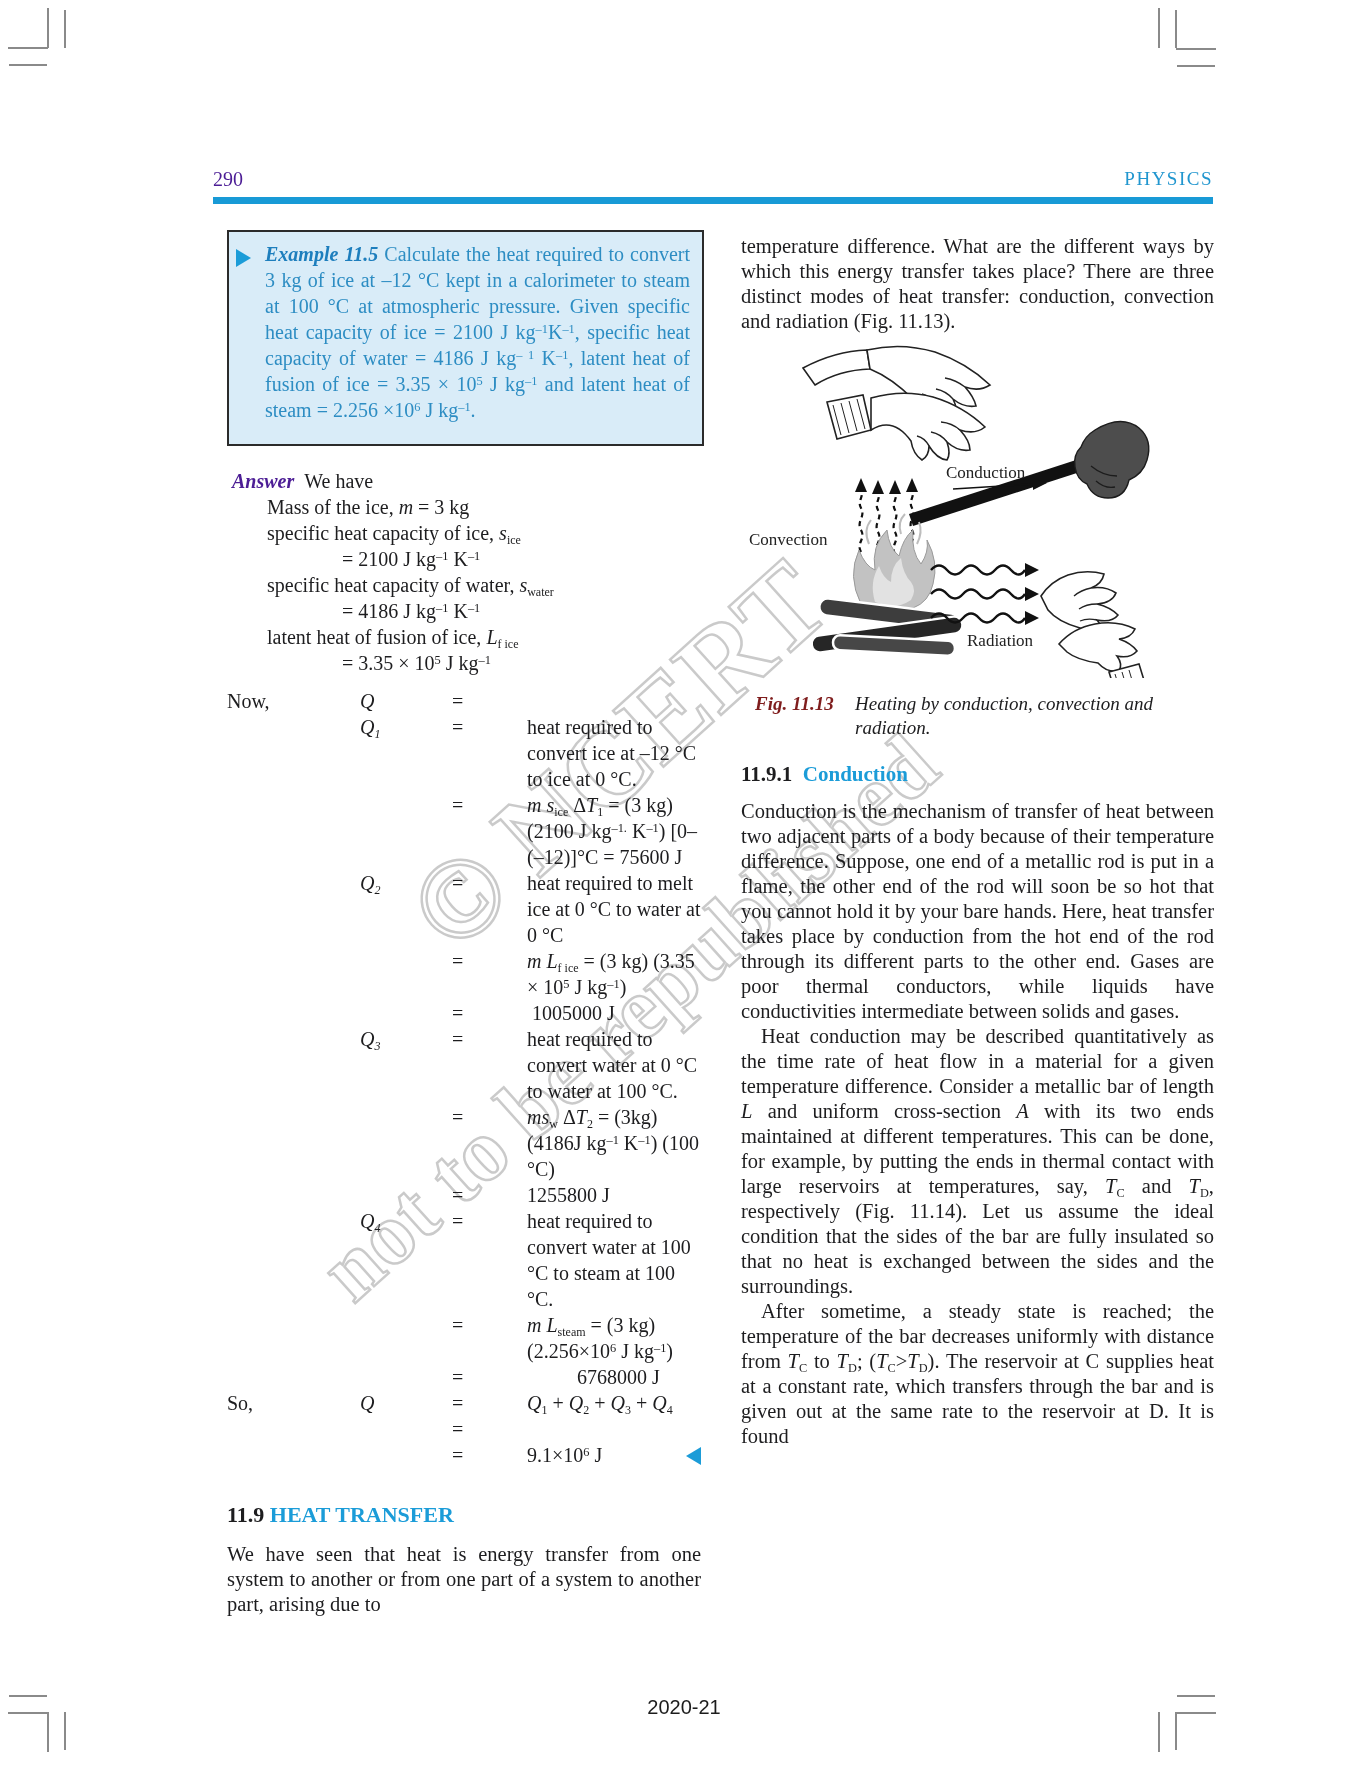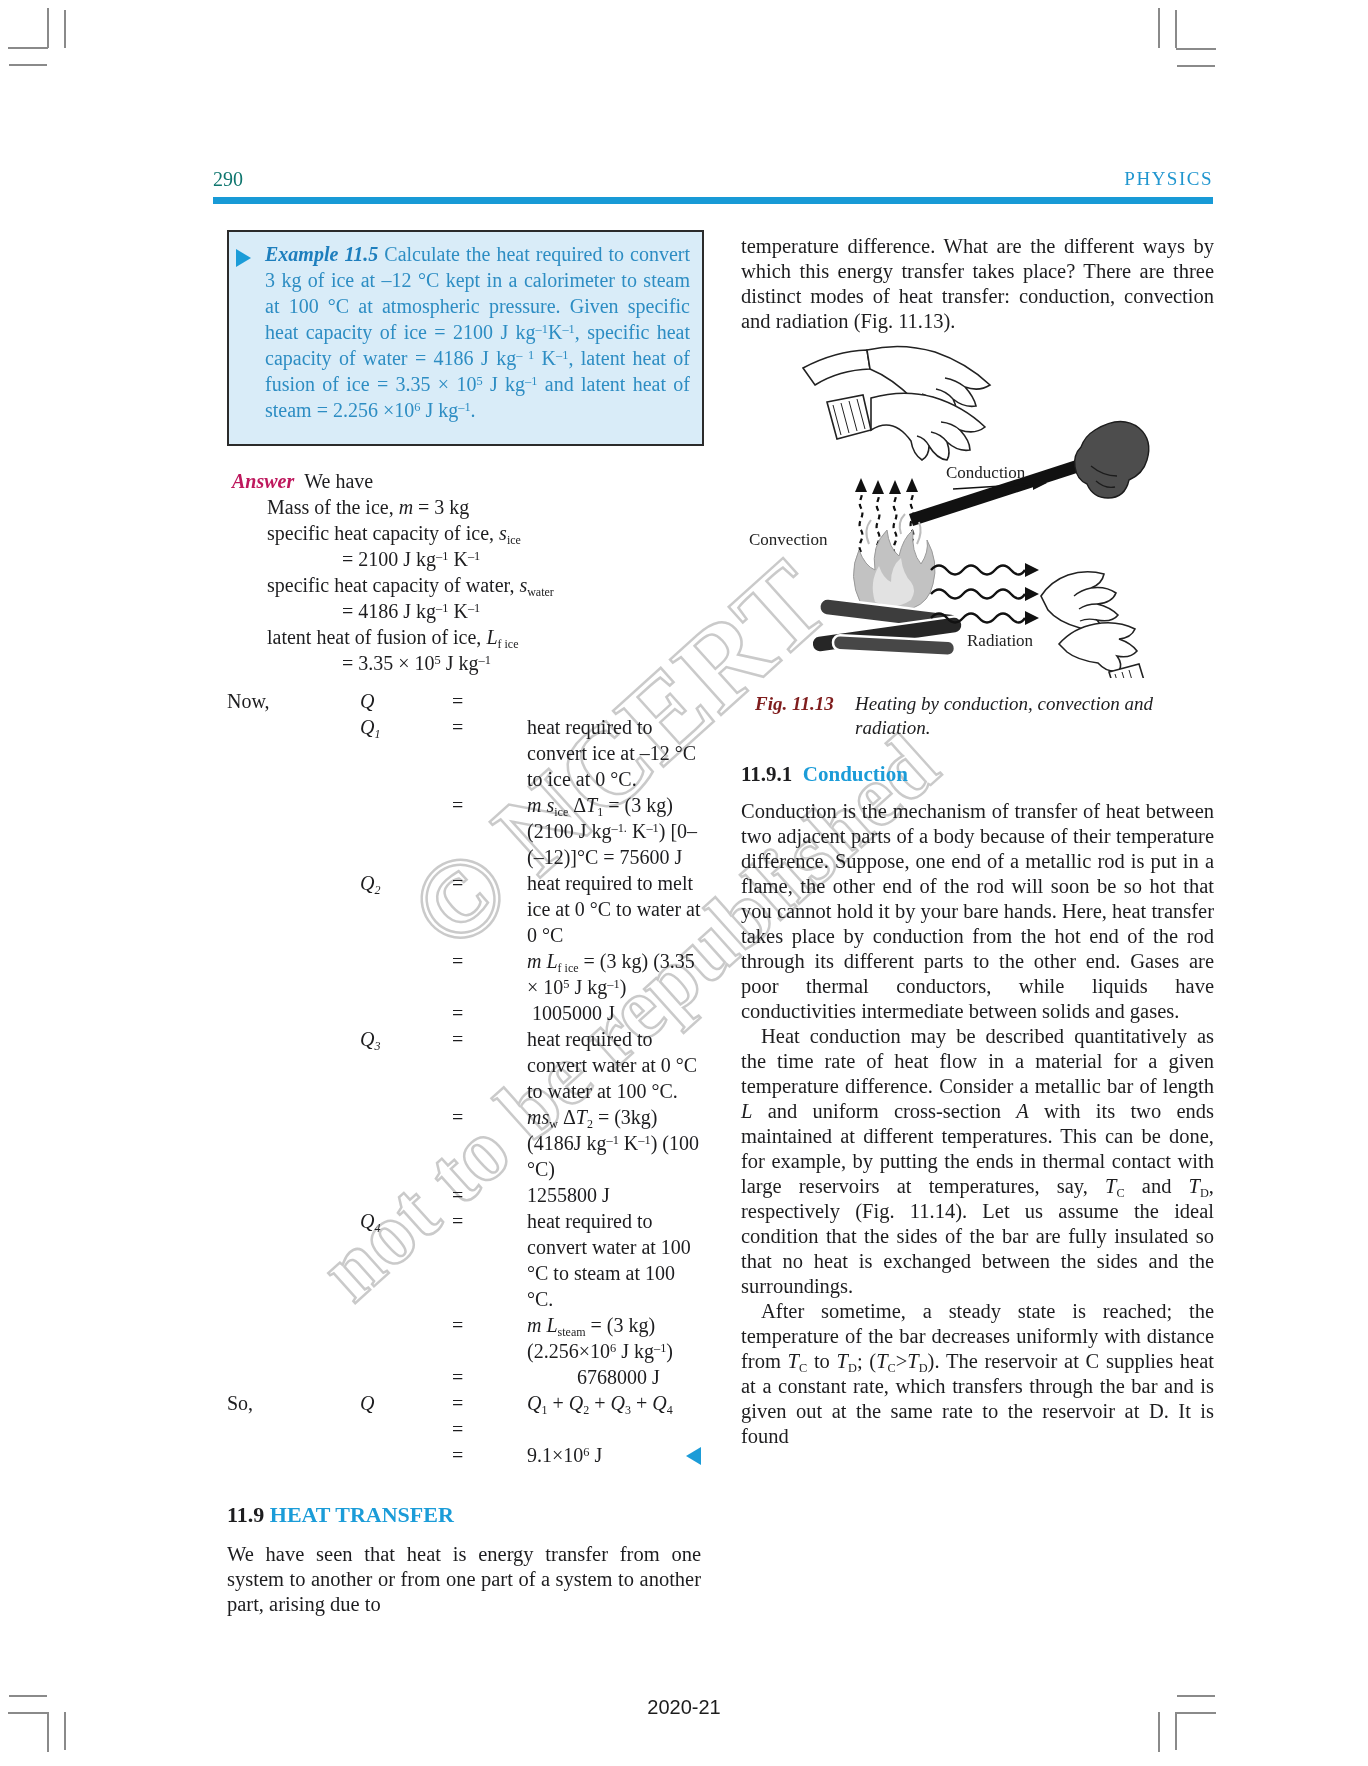--- a/index.html
+++ b/index.html
@@ -2,42 +2,42 @@
 <html><head>
 <meta charset="utf-8">
 <style>
   html,body{margin:0;padding:0;background:#ffffff;}
   .page{position:relative;width:1368px;height:1766px;background:#fff;overflow:hidden;
         font-family:"Liberation Serif","DejaVu Serif",serif;color:#1d1d1f;}
   
   .mark{position:absolute;background:#8a8a8a;}
   
   .header{position:absolute;left:213px;top:168px;width:1000px;display:flex;justify-content:space-between;}
-  .pgnum{font-size:20px;color:#0f766e;}
+  .pgnum{font-size:20px;color:#4c1d95;}
   .journal{font-size:19px;color:#2196cf;letter-spacing:1.5px;}
   .rule{position:absolute;left:213px;top:197px;width:1000px;height:7px;background:#189ad6;}
   
   .col-left{position:absolute;left:227px;top:230px;width:474px;}
   .col-right{position:absolute;left:741px;top:234px;width:473px;}
   p{margin:0;}
   .just{text-align:justify;font-size:20.5px;line-height:25px;}
   .findent{text-indent:20px;}
   sup{font-size:.62em;vertical-align:.5em;line-height:0;}
   sub{font-size:.6em;vertical-align:-.3em;line-height:0;}
   
   .example-box{position:relative;box-sizing:border-box;width:477px;min-height:216px;
     background:#d9ecf8;border:2px solid #2b2b2b;padding:9px 12px 6px 14px;}
   .example-box .extext{display:block;margin-left:22px;text-align:justify;
     font-size:20px;line-height:26px;color:#2d8dc3;}
   .ex-label{font-style:italic;font-weight:bold;color:#1d7ebd;}
   .start-marker{position:absolute;left:7px;top:17px;width:0;height:0;
     border-top:9px solid transparent;border-bottom:9px solid transparent;border-left:15px solid #1b9cd8;}
   
   .answer{margin-top:22px;font-size:20px;line-height:26px;}
-  .ans-word{font-style:italic;font-weight:bold;color:#be185d;}
+  .ans-word{font-style:italic;font-weight:bold;color:#4c1d95;}
   .iline{padding-left:5px;}
   .ind1{padding-left:40px;}
   .ind2{padding-left:115px;}
   .eqs{margin-top:12px;}
   .eqrow{display:flex;align-items:flex-start;gap:46px;}
   .pre{width:87px;flex:none;}
   .sym{width:46px;flex:none;font-style:italic;}
   .eq{width:29px;flex:none;}
   .ebody{flex:1;}
   .end-marker{width:0;height:0;margin-left:auto;margin-top:5px;flex:none;

